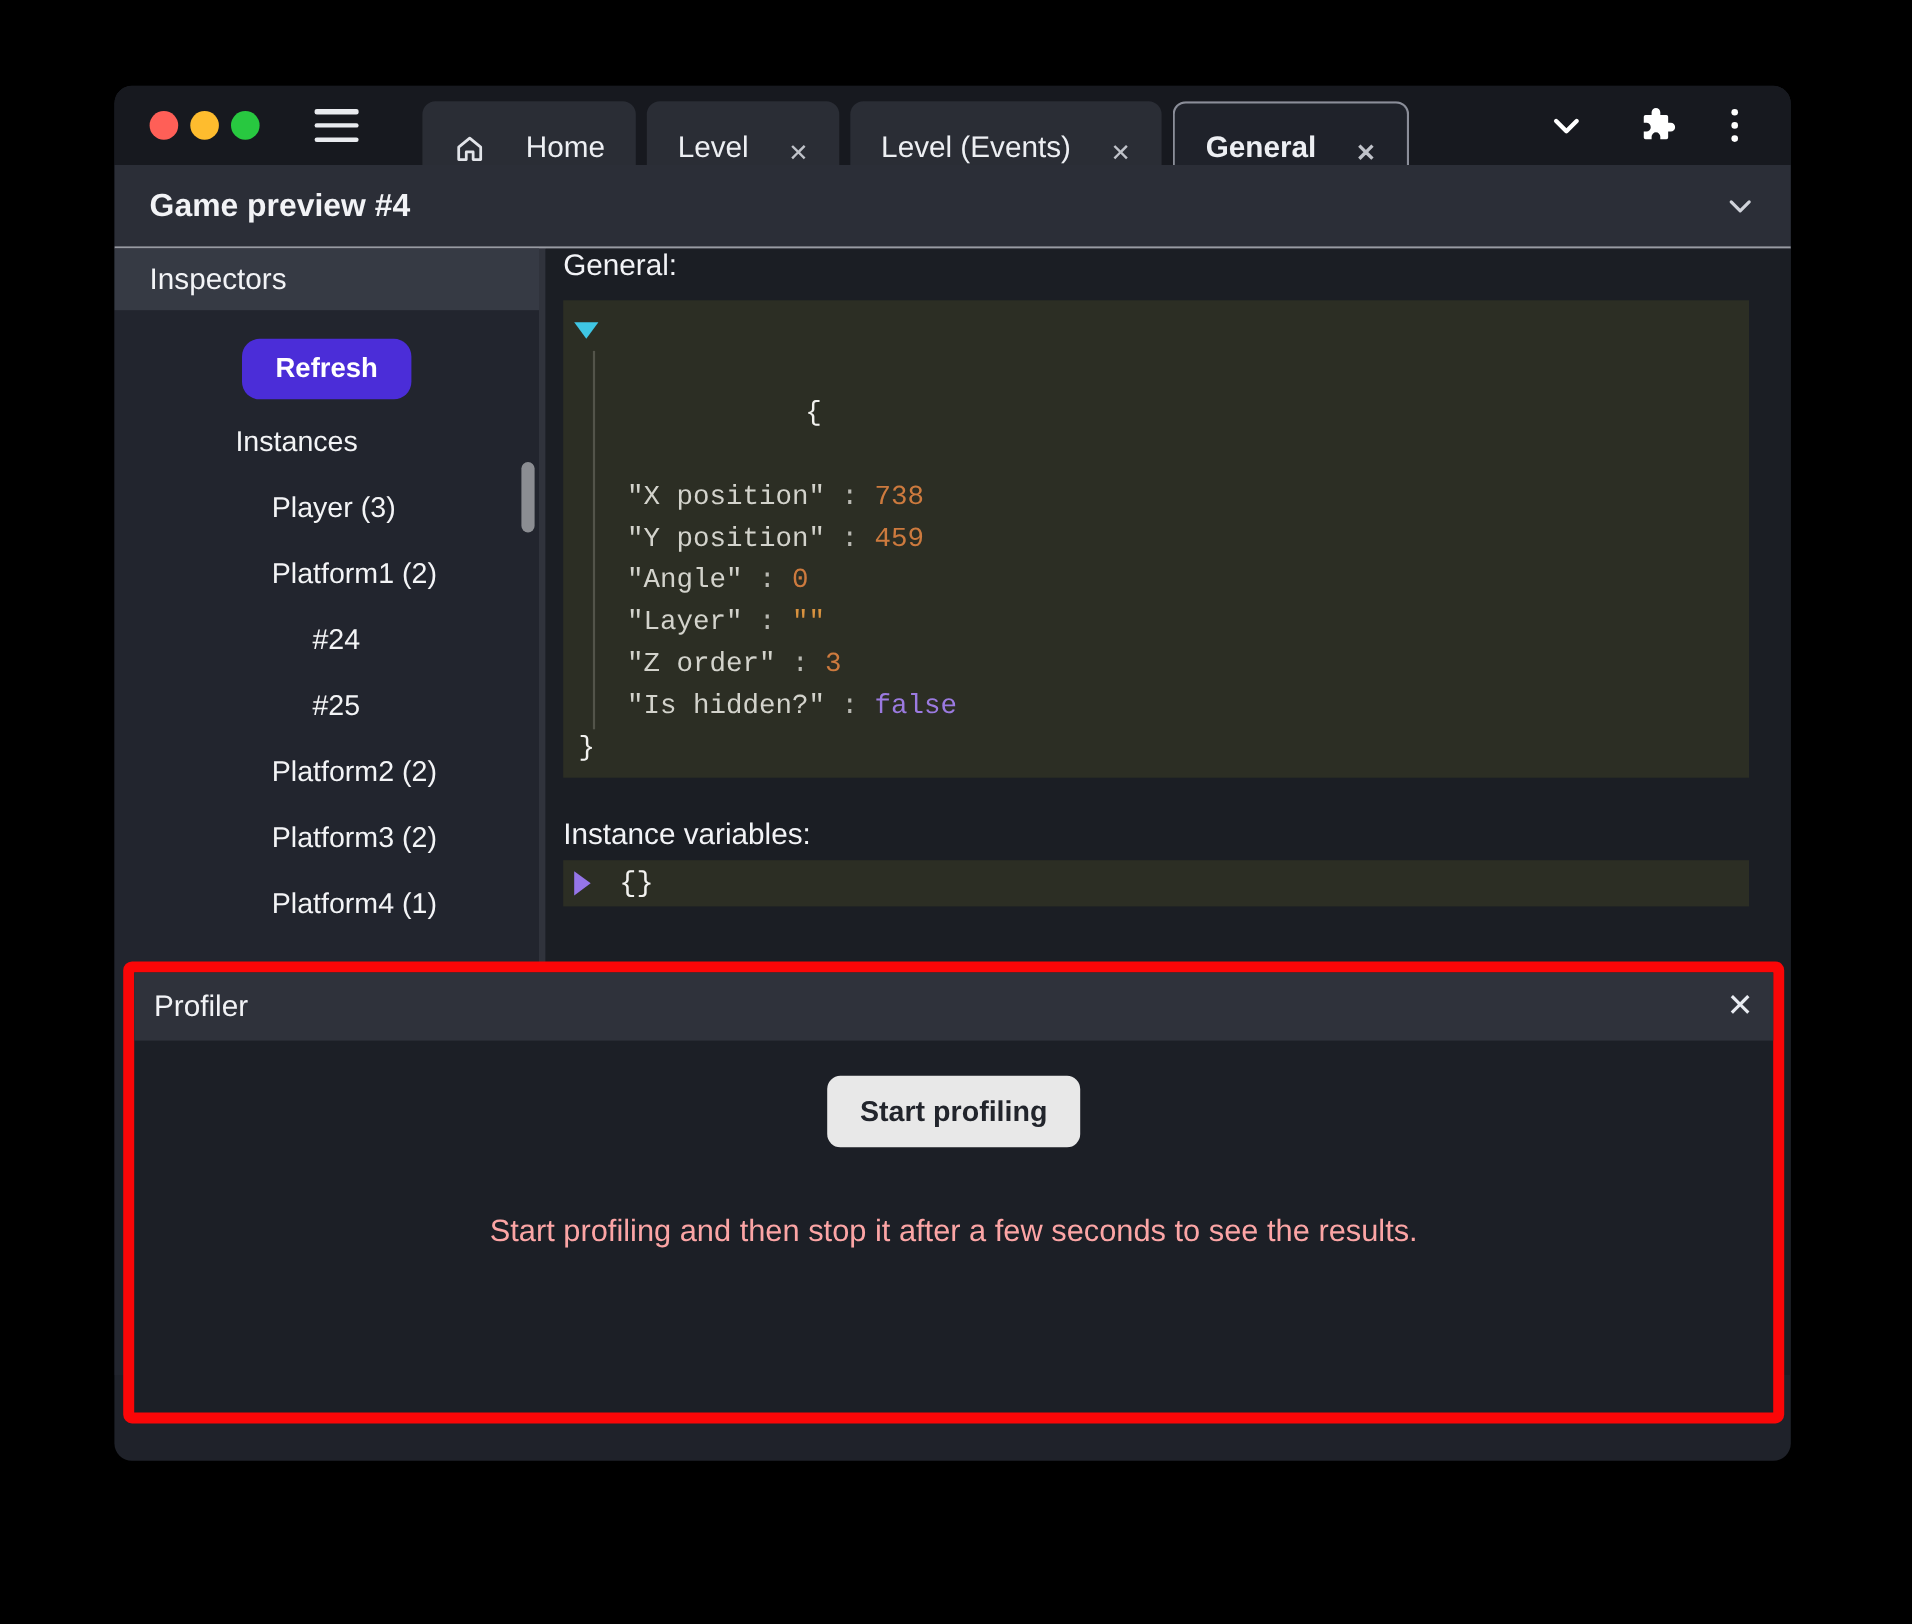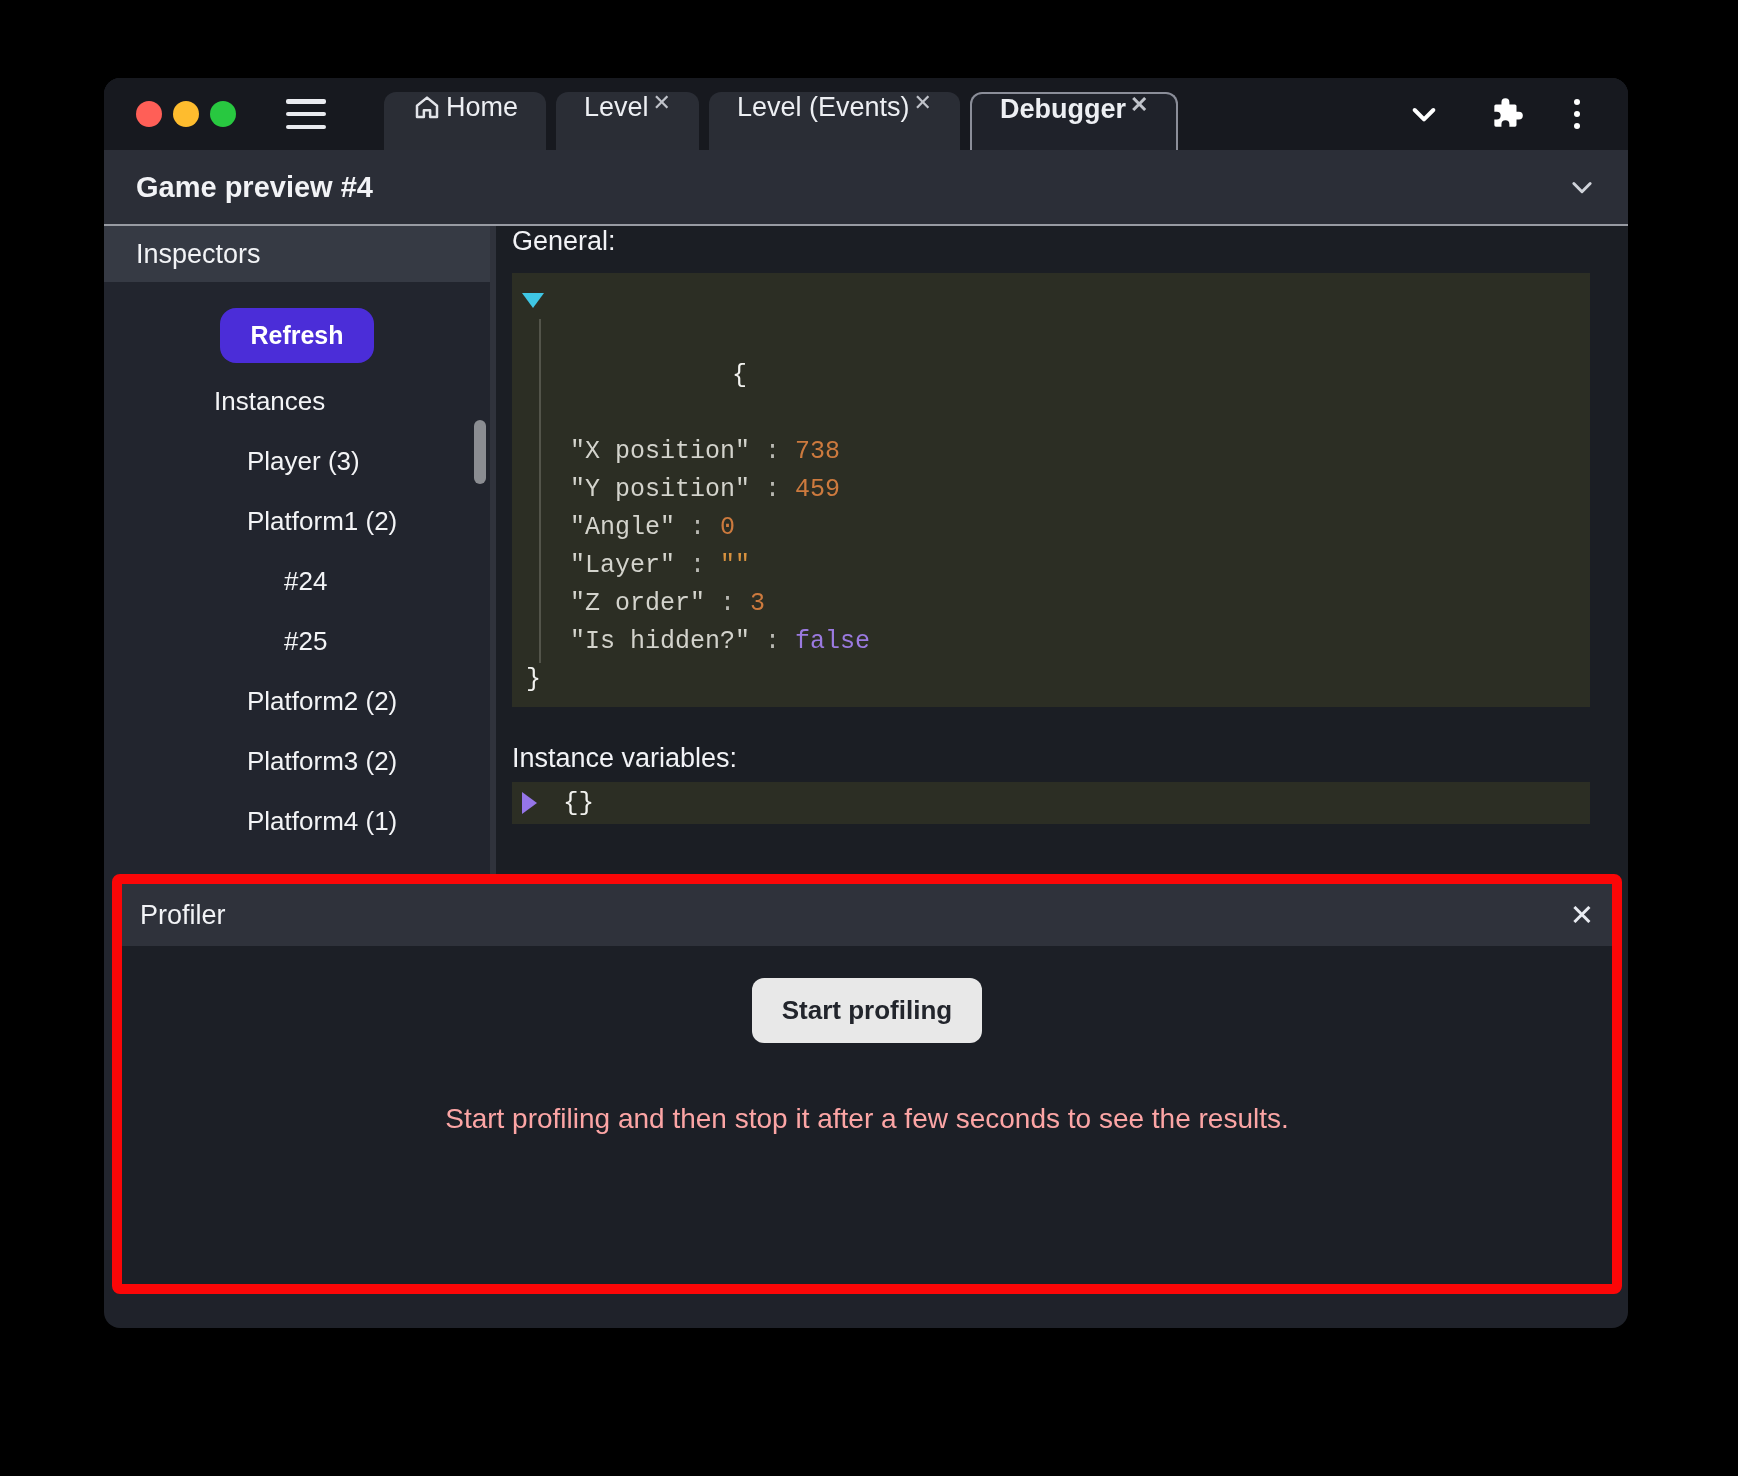--- a/index.html
+++ b/index.html
@@ -14,21 +14,21 @@
   
   .titlebar { height:72px; background:#17191f; display:flex; align-items:center; padding-left:32px; }
   .traffic { display:flex; gap:11px; margin-right:50px; }
   .tl-dot { width:26px; height:26px; border-radius:50%; }
   .tl-close { background:#ff5f57; } .tl-min { background:#febc2e; } .tl-max { background:#28c840; }
 
   .hamburger { width:40px; height:30px; display:flex; flex-direction:column; justify-content:space-between; margin-right:58px; cursor:pointer; }
   .hamburger span { display:block; height:4.5px; background:#e9ebef; border-radius:2px; }
 
   .tabs { display:flex; gap:10px; align-self:flex-end; height:58px; }
-  .tab { background:#2a2d35; border-radius:12px 12px 0 0; display:flex; align-items:flex-start; gap:4px;
+  .tab { background:#2a2d35; border-radius:12px 12px 0 0; display:flex; align-items:flex-end; gap:36px;
          padding:0 28px; font-size:27px; color:#edeff3; white-space:nowrap; }
   .tab.active { background:#1f222a; border:2px solid #8b8e99; border-bottom:none; font-weight:bold; }
   .tab-close { font-size:22px; color:#c0c3ca; line-height:1; }
 
   .titlebar-right { margin-left:auto; display:flex; align-items:center; gap:48px; padding-right:48px; }
   .icon-btn { display:flex; align-items:center; justify-content:center; cursor:pointer; }
   .kebab { display:flex; flex-direction:column; gap:6px; }
   .kebab i { width:6px; height:6px; border-radius:50%; background:#fff; }
 
   
@@ -130,21 +130,21 @@
         </div>
         <div class="tab">
           <span>Level</span>
           <span class="tab-close">✕</span>
         </div>
         <div class="tab">
           <span>Level (Events)</span>
           <span class="tab-close">✕</span>
         </div>
         <div class="tab active">
-          <span>Debugger</span>
+          <span>General</span>
           <span class="tab-close">✕</span>
         </div>
       </div>
 
       <div class="titlebar-right">
         <span class="icon-btn">
           <svg width="32" height="32" viewBox="0 0 24 24">
               <path d="M5 9 l7 7 7 -7" fill="none" stroke="#fff" stroke-width="3" stroke-linecap="round" stroke-linejoin="round"></path>
             </svg>
         </span>

